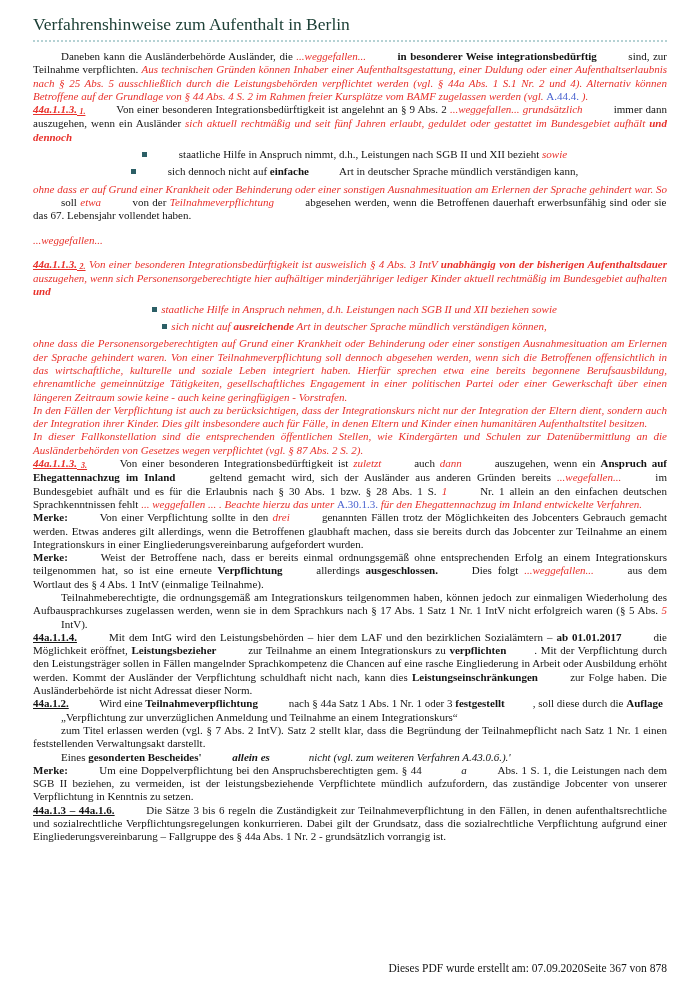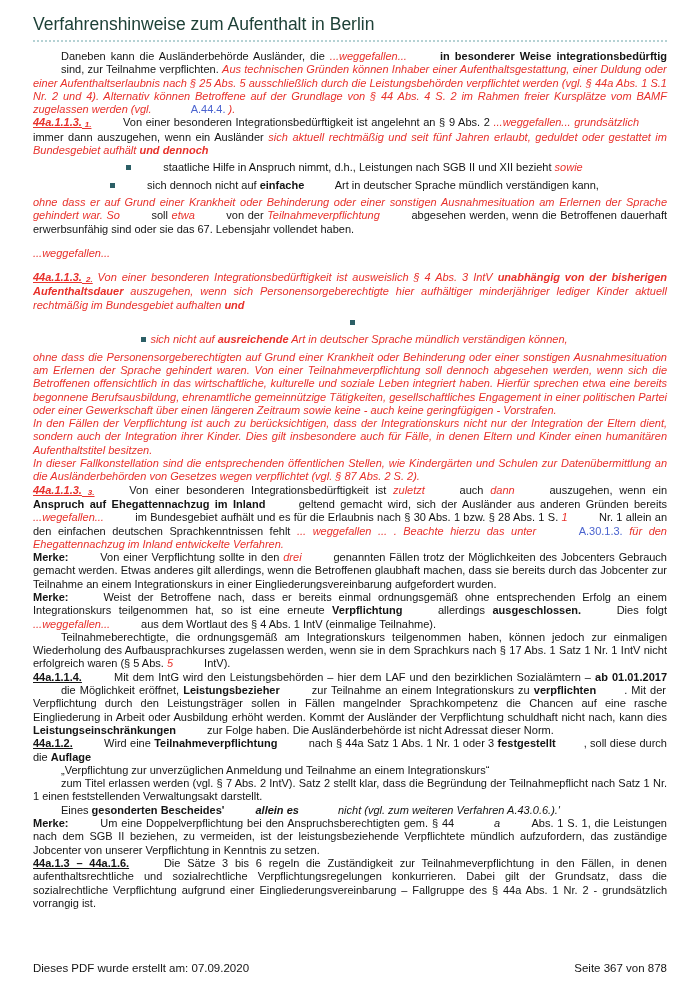--- a/index.html
+++ b/index.html
@@ -1,20 +1,20 @@
 <!DOCTYPE html>
 <html><head>
 <meta charset="utf-8">
 <style>
   html,body{margin:0;padding:0;background:#ffffff;}
   .page{
     position:relative;
     width:700px;height:990px;
     background:#ffffff;
-    font-family:Liberation Sans, sans-serif;
+    font-family:Liberation Serif, serif;
     color:#141414;
     overflow:hidden;
     box-sizing:border-box;
   }
   .inner{padding:0 33px;}
   h1.title{
     font-size:17.5px;
     font-weight:400;
     color:#1e4137;
     margin:14px 0 5px 0;
@@ -48,26 +48,26 @@
   
   .s-n{color:#141414;padding-left:28px;}
   .s-b{color:#141414;font-weight:bold;}
   .s-i{color:#141414;font-style:italic;padding-left:36px;}
   .s-bi{color:#141414;font-weight:bold;font-style:italic;}
   .s-r{color:#e8312b;font-style:italic;}
   .s-rb{color:#e8312b;font-weight:bold;font-style:italic;}
   .s-h{color:#141414;font-weight:bold;text-decoration:underline;}
   .s-rh{color:#e8312b;font-weight:bold;font-style:italic;text-decoration:underline;}
   .s-rs{color:#e8312b;font-weight:bold;font-style:italic;text-decoration:underline;font-size:8px;position:relative;top:1px;}
-  .s-a{color:#4a63cf;font-style:normal;cursor:pointer;margin-left:36px;}
+  .s-a{color:#4a63cf;font-style:normal;cursor:pointer;}
   .footer{
     position:absolute;
     left:33px;right:33px;bottom:16px;
     display:flex;
-    justify-content:space-between;
+    justify-content:flex-end;
     font-size:11.5px;
     color:#141414;
   }
 </style>
 </head>
 <body>
 
 <div class="page">
   <div class="inner">
     <h1 class="title">Verfahrenshinweise zum Aufenthalt in Berlin</h1>
@@ -75,21 +75,21 @@
     <div id="doc-body">
         <p class="para"><span class="s-n">Daneben kann die Ausländerbehörde Ausländer, die </span><span class="s-r">...weggefallen...</span><span class="s-n"> </span><span class="s-b">in besonderer Weise integrationsbedürftig</span><span class="s-n"> sind, zur Teilnahme verpflichten. </span><span class="s-r">Aus technischen Gründen können Inhaber einer Aufenthaltsgestattung, einer Duldung oder einer Aufenthaltserlaubnis nach § 25 Abs. 5 ausschließlich durch die Leistungsbehörden verpflichtet werden (vgl. § 44a Abs. 1 S.1 Nr. 2 und 4). Alternativ können Betroffene auf der Grundlage von § 44 Abs. 4 S. 2 im Rahmen freier Kursplätze vom BAMF zugelassen werden (vgl. </span><span class="s-a">A.44.4.</span><span class="s-r"> ).</span></p>
         <p class="para"><span class="s-rh">44a.1.1.3.</span><span class="s-rs"> 1.</span><span class="s-n"> Von einer besonderen Integrationsbedürftigkeit ist angelehnt an § 9 Abs. 2 </span><span class="s-r">...weggefallen... grundsätzlich</span><span class="s-n"> immer dann auszugehen, wenn ein Ausländer </span><span class="s-r">sich aktuell rechtmäßig und seit fünf Jahren erlaubt, geduldet oder gestattet im Bundesgebiet aufhält </span><span class="s-rb">und dennoch</span></p>
         <div class="bullet"><span class="sq"></span><span class="s-n">staatliche Hilfe in Anspruch nimmt, d.h., Leistungen nach SGB II und XII bezieht </span><span class="s-r">sowie</span></div>
         <div class="bullet"><span class="sq"></span><span class="s-n">sich dennoch nicht auf </span><span class="s-b">einfache</span><span class="s-n"> Art in deutscher Sprache mündlich verständigen kann,</span></div>
         <p class="para"><span class="s-r">ohne dass er auf Grund einer Krankheit oder Behinderung oder einer sonstigen Ausnahmesituation am Erlernen der Sprache gehindert war. So</span><span class="s-n"> soll </span><span class="s-r">etwa</span><span class="s-n"> von der </span><span class="s-r">Teilnahmeverpflichtung</span><span class="s-n"> abgesehen werden, wenn die Betroffenen dauerhaft erwerbsunfähig sind oder sie das 67. Lebensjahr vollendet haben.</span></p>
         <div class="gap"></div>
         <p class="para"><span class="s-r">...weggefallen...</span></p>
         <div class="gap"></div>
         <p class="para"><span class="s-rh">44a.1.1.3.</span><span class="s-rs"> 2.</span><span class="s-r"> Von einer besonderen Integrationsbedürftigkeit ist ausweislich § 4 Abs. 3 IntV </span><span class="s-rb">unabhängig von der bisherigen Aufenthaltsdauer</span><span class="s-r"> auszugehen, wenn sich Personensorgeberechtigte hier aufhältiger minderjähriger lediger Kinder aktuell rechtmäßig im Bundesgebiet aufhalten </span><span class="s-rb">und</span></p>
-        <div class="bullet"><span class="sq"></span></div>
+        <div class="bullet"><span class="sq"></span><span class="s-r">staatliche Hilfe in Anspruch nehmen, d.h. Leistungen nach SGB II und XII beziehen sowie</span></div>
         <div class="bullet"><span class="sq"></span><span class="s-r">sich nicht auf </span><span class="s-rb">ausreichende</span><span class="s-r"> Art in deutscher Sprache mündlich verständigen können,</span></div>
         <p class="para"><span class="s-r">ohne dass die Personensorgeberechtigten auf Grund einer Krankheit oder Behinderung oder einer sonstigen Ausnahmesituation am Erlernen der Sprache gehindert waren. Von einer Teilnahmeverpflichtung soll dennoch abgesehen werden, wenn sich die Betroffenen offensichtlich in das wirtschaftliche, kulturelle und soziale Leben integriert haben. Hierfür sprechen etwa eine bereits begonnene Berufsausbildung, ehrenamtliche gemeinnützige Tätigkeiten, gesellschaftliches Engagement in einer politischen Partei oder einer Gewerkschaft über einen längeren Zeitraum sowie keine - auch keine geringfügigen - Vorstrafen.</span></p>
         <p class="para"><span class="s-r">In den Fällen der Verpflichtung ist auch zu berücksichtigen, dass der Integrationskurs nicht nur der Integration der Eltern dient, sondern auch der Integration ihrer Kinder. Dies gilt insbesondere auch für Fälle, in denen Eltern und Kinder einen humanitären Aufenthaltstitel besitzen.</span></p>
         <p class="para"><span class="s-r">In dieser Fallkonstellation sind die entsprechenden öffentlichen Stellen, wie Kindergärten und Schulen zur Datenübermittlung an die Ausländerbehörden von Gesetzes wegen verpflichtet (vgl. § 87 Abs. 2 S. 2).</span></p>
         <p class="para"><span class="s-rh">44a.1.1.3.</span><span class="s-rs"> 3.</span><span class="s-n"> Von einer besonderen Integrationsbedürftigkeit ist </span><span class="s-r">zuletzt</span><span class="s-n"> auch </span><span class="s-r">dann</span><span class="s-n"> auszugehen, wenn ein </span><span class="s-b">Anspruch auf Ehegattennachzug im Inland</span><span class="s-n"> geltend gemacht wird, sich der Ausländer aus anderen Gründen bereits </span><span class="s-r">...wegefallen...</span><span class="s-n"> im Bundesgebiet aufhält und es für die Erlaubnis nach § 30 Abs. 1 bzw. § 28 Abs. 1 S. </span><span class="s-r">1</span><span class="s-n"> Nr. 1 allein an den einfachen deutschen Sprachkenntnissen fehlt </span><span class="s-r">... weggefallen ... . Beachte hierzu das unter </span><span class="s-a">A.30.1.3.</span><span class="s-r"> für den Ehegattennachzug im Inland entwickelte Verfahren.</span></p>
         <p class="para"><span class="s-b">Merke:</span><span class="s-n"> Von einer Verpflichtung sollte in den </span><span class="s-r">drei</span><span class="s-n"> genannten Fällen trotz der Möglichkeiten des Jobcenters Gebrauch gemacht werden. Etwas anderes gilt allerdings, wenn die Betroffenen glaubhaft machen, dass sie bereits durch das Jobcenter zur Teilnahme an einem Integrationskurs in einer Eingliederungsvereinbarung aufgefordert wurden.</span></p>
         <p class="para"><span class="s-b">Merke:</span><span class="s-n"> Weist der Betroffene nach, dass er bereits einmal ordnungsgemäß  ohne entsprechenden Erfolg an einem Integrationskurs teilgenommen hat, so ist eine erneute </span><span class="s-b">Verpflichtung</span><span class="s-n"> allerdings </span><span class="s-b">ausgeschlossen.</span><span class="s-n"> Dies folgt </span><span class="s-r">...weggefallen...</span><span class="s-n"> aus dem Wortlaut des § 4 Abs. 1 IntV (einmalige Teilnahme).</span></p>
         <p class="para"><span class="s-n">Teilnahmeberechtigte, die ordnungsgemäß am Integrationskurs teilgenommen haben, können jedoch zur einmaligen Wiederholung des Aufbausprachkurses zugelassen werden, wenn sie in dem Sprachkurs nach § 17 Abs. 1 Satz 1 Nr. 1 IntV nicht erfolgreich waren (§ 5 Abs. </span><span class="s-r">5</span><span class="s-n"> IntV).</span></p>
         <p class="para"><span class="s-h">44a.1.1.4.</span><span class="s-n"> Mit dem IntG wird den Leistungsbehörden – hier dem LAF und den bezirklichen Sozialämtern – </span><span class="s-b">ab 01.01.2017</span><span class="s-n"> die Möglichkeit eröffnet, </span><span class="s-b">Leistungsbezieher</span><span class="s-n"> zur Teilnahme an einem Integrationskurs zu </span><span class="s-b">verpflichten</span><span class="s-n">. Mit der Verpflichtung durch den Leistungsträger sollen in Fällen mangelnder Sprachkompetenz die Chancen auf eine rasche Eingliederung in Arbeit oder Ausbildung erhöht werden. Kommt der Ausländer der Verpflichtung schuldhaft nicht nach, kann dies </span><span class="s-b">Leistungseinschränkungen</span><span class="s-n"> zur Folge haben. Die Ausländerbehörde ist nicht Adressat dieser Norm.</span></p>
         <p class="para"><span class="s-h">44a.1.2.</span><span class="s-n"> Wird eine </span><span class="s-b">Teilnahmeverpflichtung</span><span class="s-n"> nach § 44a Satz 1 Abs. 1 Nr. 1 oder 3 </span><span class="s-b">festgestellt</span><span class="s-n">, soll diese durch die </span><span class="s-b">Auflage</span></p>

